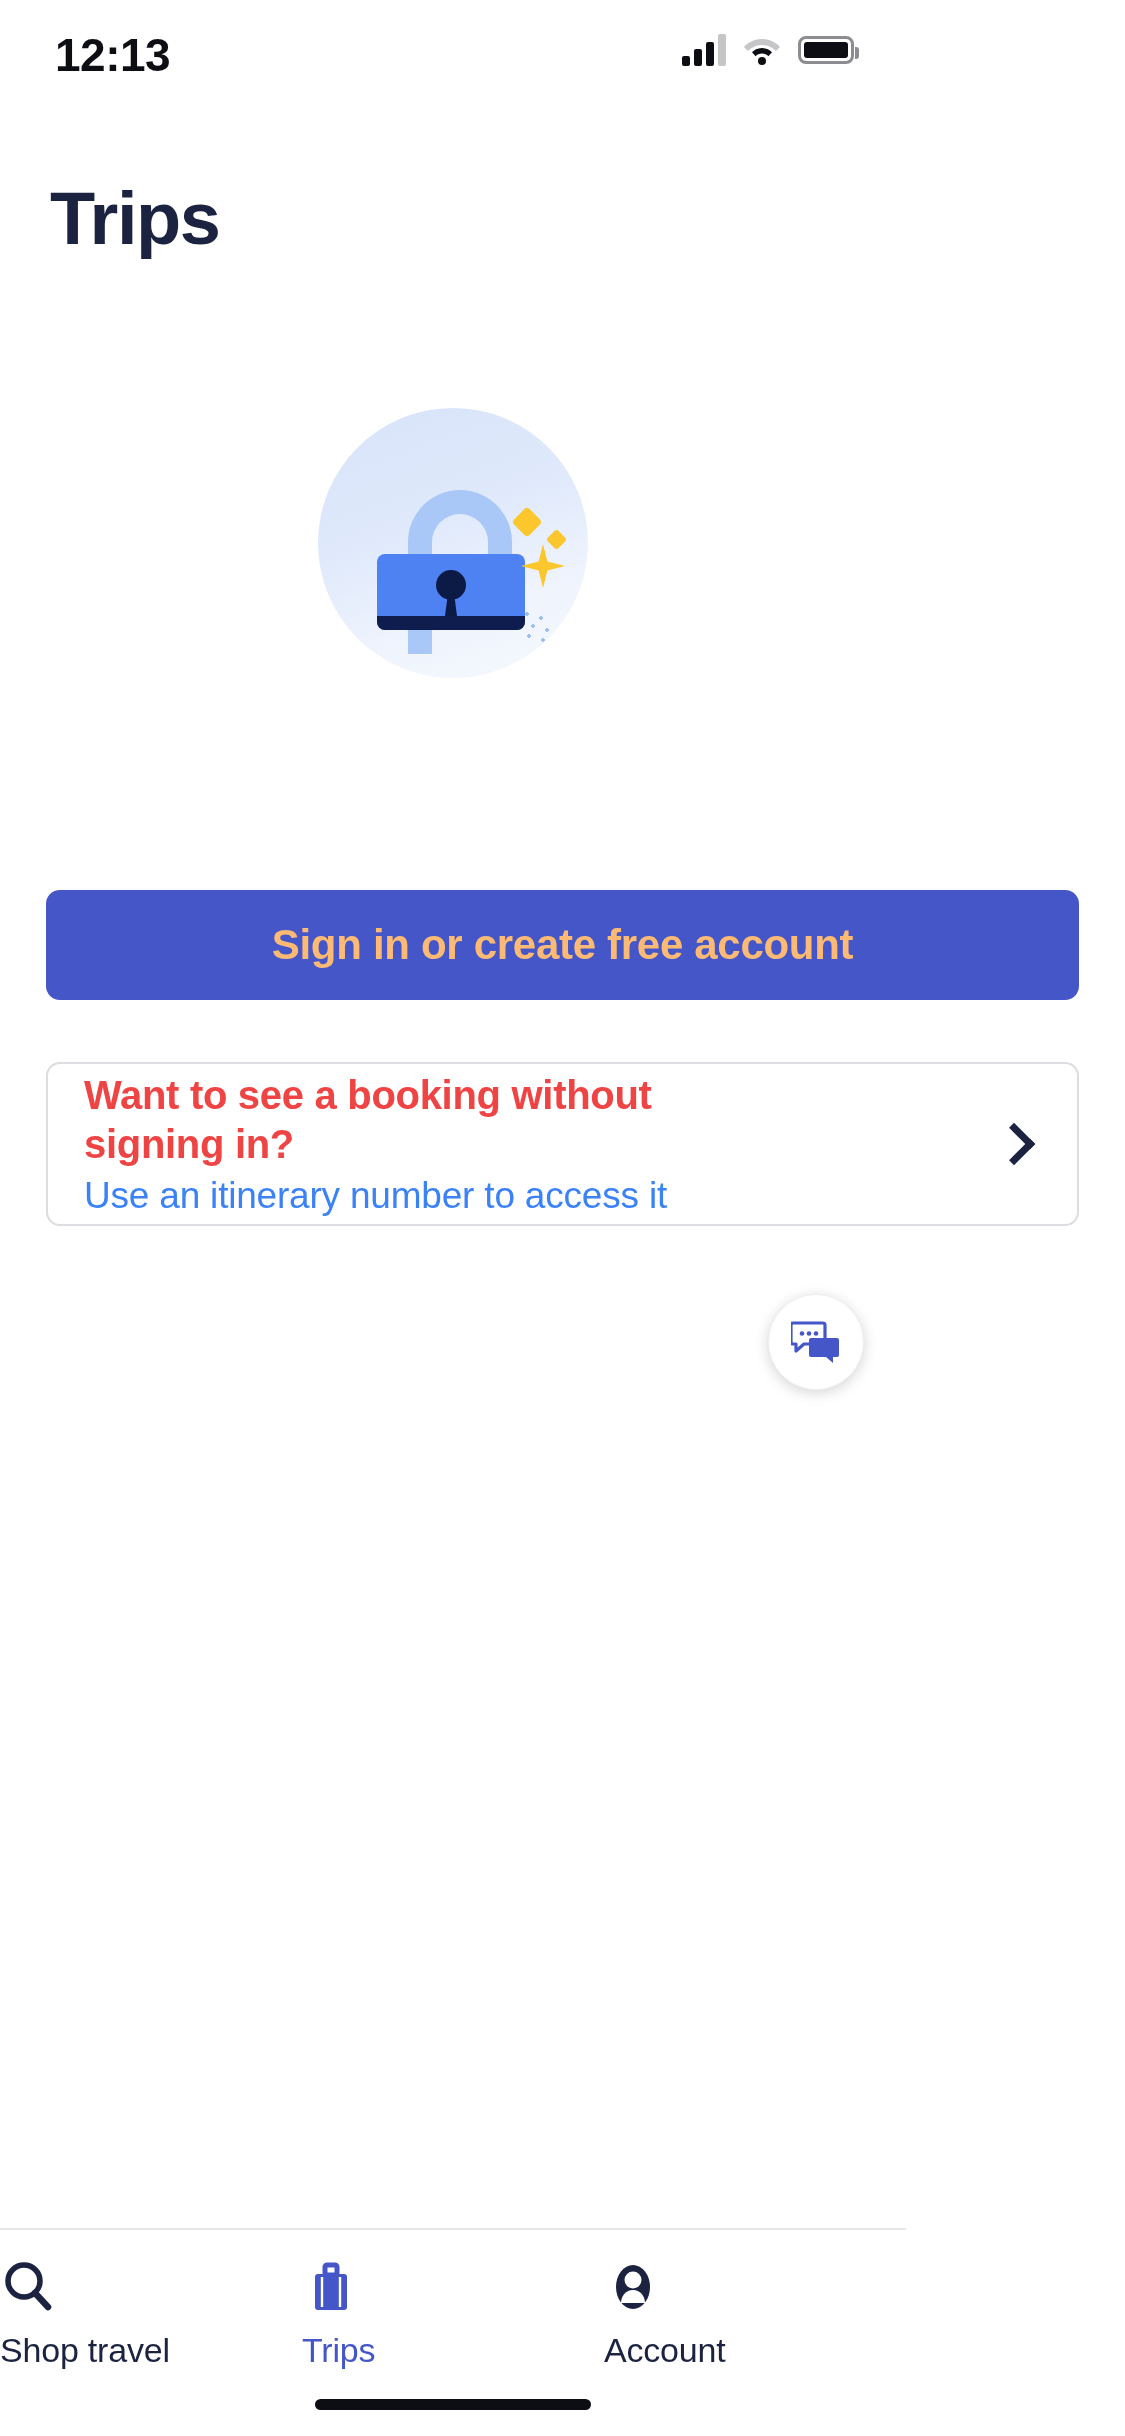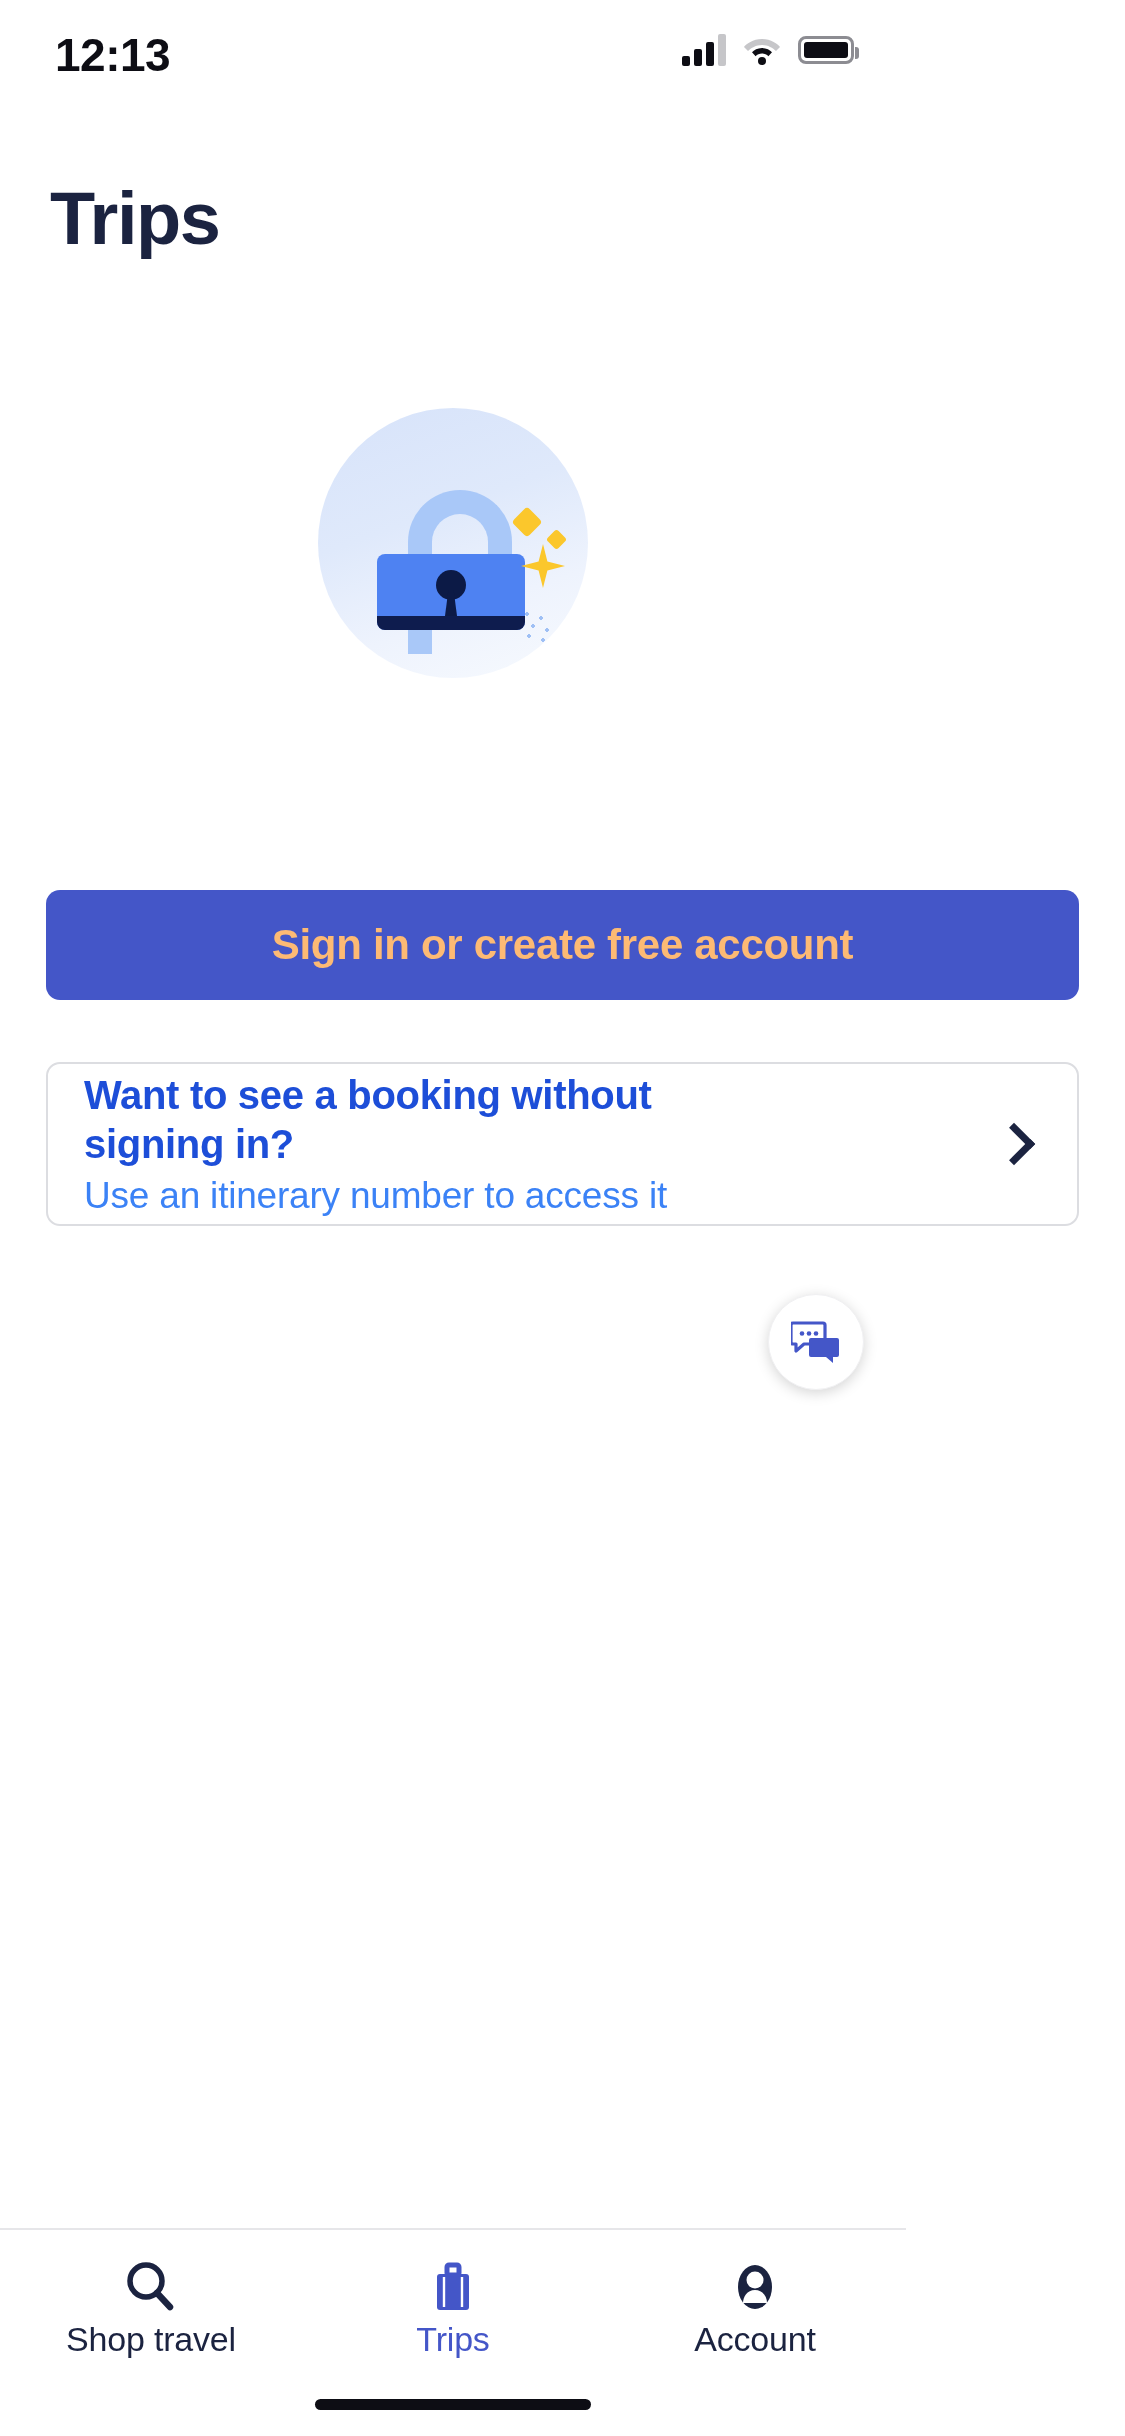--- a/index.html
+++ b/index.html
@@ -138,21 +138,21 @@
   .itin-card {
     position:absolute; left:46px; top:1062px;
     width:1033px; height:164px;
     border:2px solid #dcdde1; border-radius:14px;
     background:#fff;
     display:flex; align-items:center; cursor:pointer;
     padding:0 34px 0 36px;
   }
   .itin-texts { flex:1; }
   .itin-title {
-    font-size:40px; font-weight:700; color:#1d4ed8;
+    font-size:40px; font-weight:700; color:#ef4444;
     line-height:1.22; letter-spacing:-0.3px; max-width:690px;
   }
   .itin-sub {
     font-size:37px; font-weight:400; color:#3b82f6;
     margin-top:6px; letter-spacing:-0.2px;
   }
   .chevron {
     width:30px; height:30px;
     border-top:7px solid #1b2340; border-right:7px solid #1b2340;
     transform:rotate(45deg); margin-right:14px; flex:none;
@@ -169,21 +169,21 @@
   }
 
   
   .tabbar {
     position:absolute; left:0; right:0; bottom:0; height:208px;
     border-top:2px solid #e6e6e9; background:#fff;
     display:flex; align-items:flex-start; padding-top:26px;
   }
   .tab {
     flex:1; display:flex; flex-direction:column;
-    align-items:center; gap:2px; cursor:pointer;
+    gap:13px; cursor:pointer;
   }
   .tab-label {
     font-size:34px; font-weight:400; color:#1b2340; letter-spacing:-0.2px;
   }
   .tab.active .tab-label { color:#4456c8; }
   .tab-icon { height:62px; display:flex; align-items:center; }
 
   .home-indicator {
     position:absolute; left:50%; bottom:26px;
     transform:translateX(-50%);

